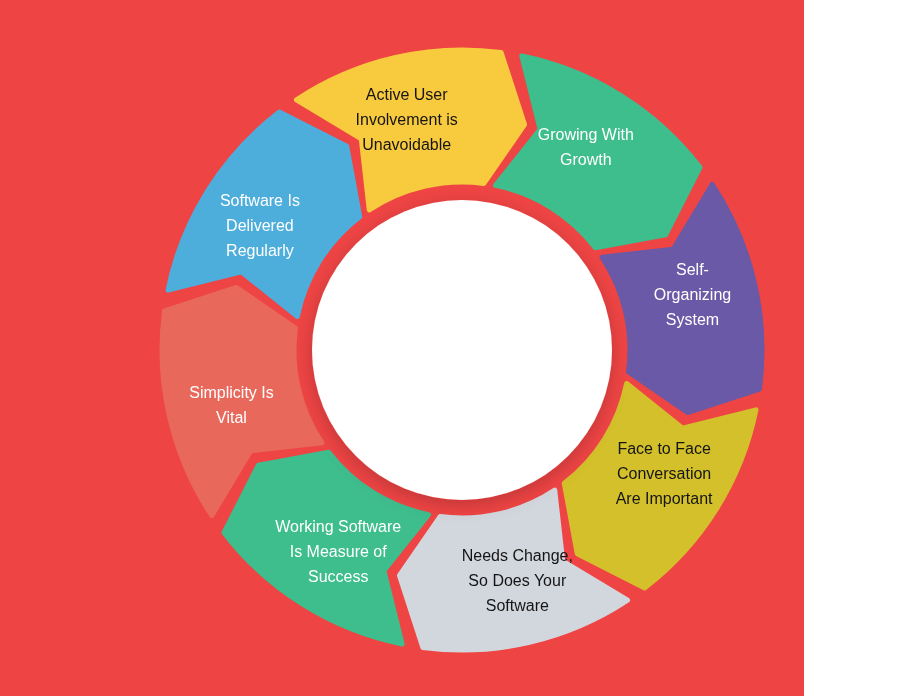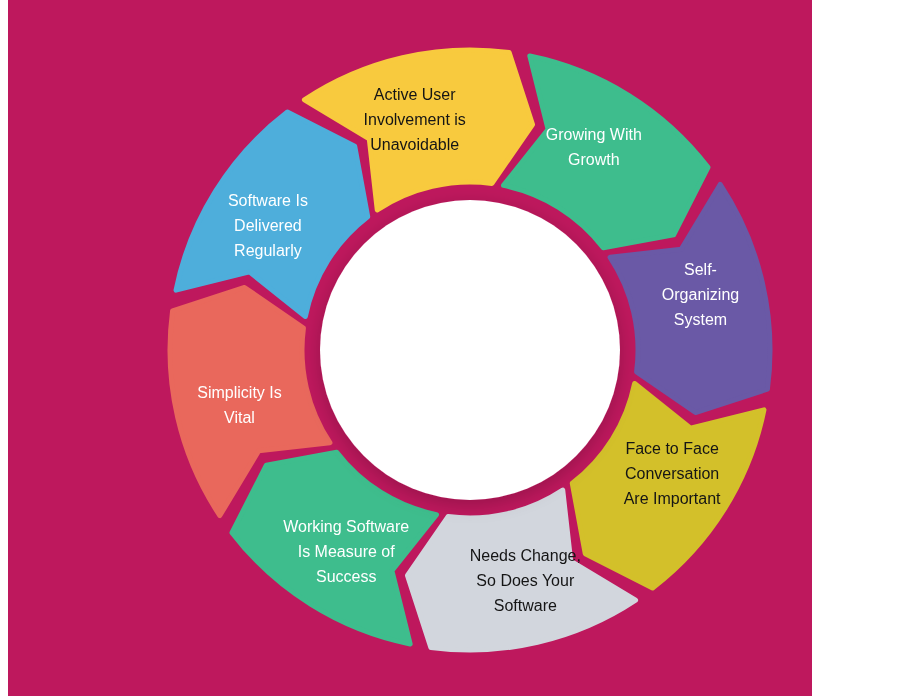--- a/index.html
+++ b/index.html
@@ -5,23 +5,22 @@
   html, body {
     margin: 0;
     padding: 0;
     background: #ffffff;
     font-family: "Liberation Sans", sans-serif;
   }
   .stage {
     position: relative;
     width: 804px;
     height: 696px;
-    background: #be185d;
+    background: #ef4444;
     overflow: hidden;
-    margin-left: 8px;
   }
   svg text {
     font-family: "Liberation Sans", sans-serif;
     font-size: 16px;
     font-weight: 500;
     text-anchor: middle;
   }
 </style>
 </head>
 <body>

